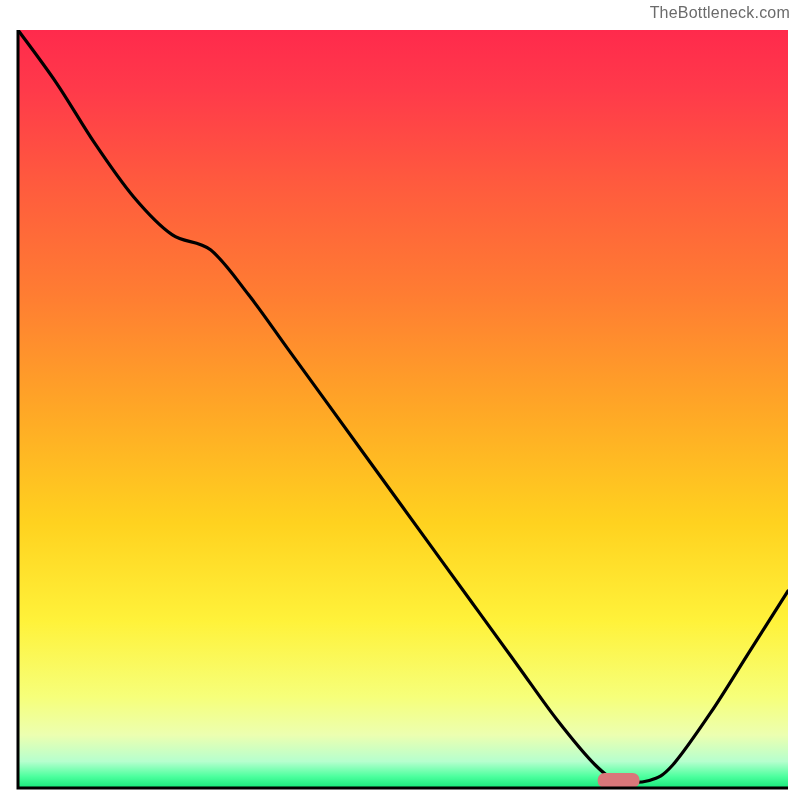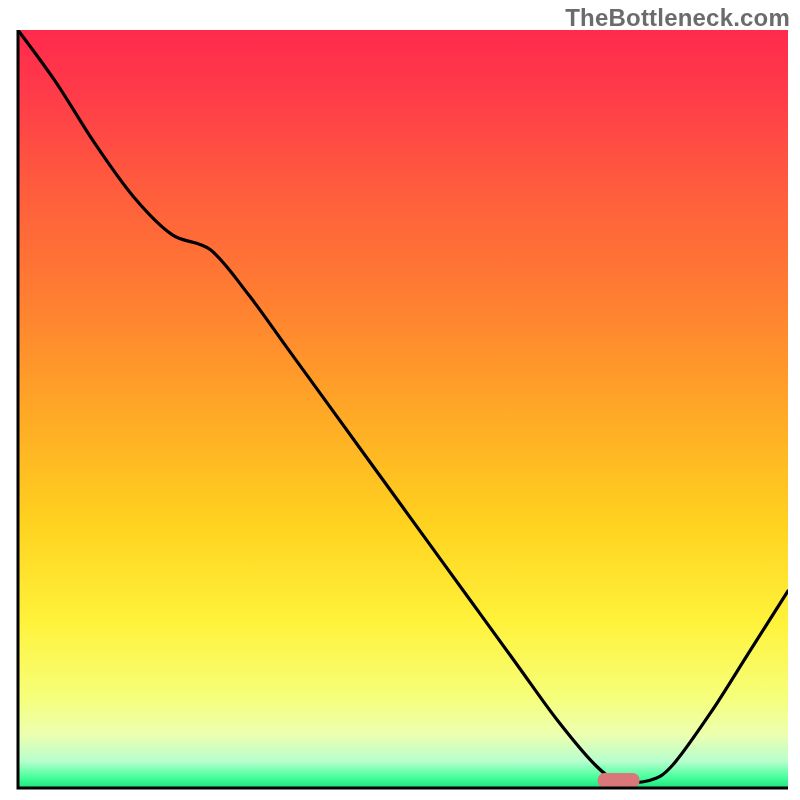--- a/index.html
+++ b/index.html
@@ -12,22 +12,22 @@
   }
   .container {
     position: relative;
     width: 800px;
     height: 800px;
   }
   .watermark {
     position: absolute;
     top: 4px;
     right: 10px;
-    font-size: 24px;
-    font-weight: 700;
+    font-size: 16px;
+    font-weight: 400;
     color: #6b6b6b;
     letter-spacing: 0.2px;
   }
   svg {
     position: absolute;
     top: 0;
     left: 0;
   }
 </style>
 </head>

